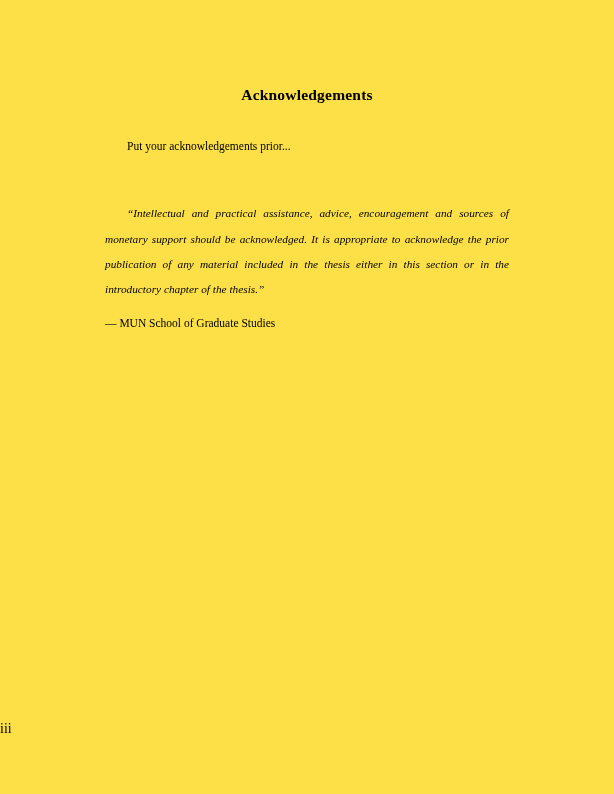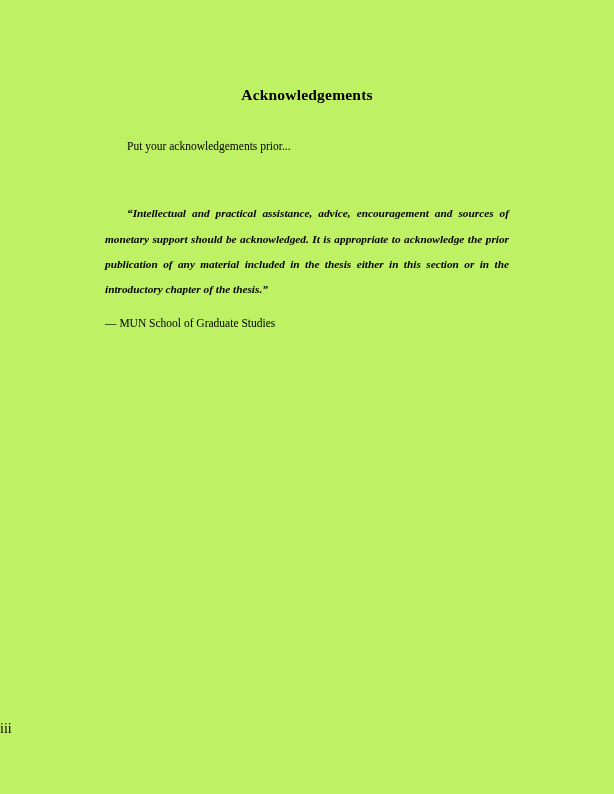--- a/index.html
+++ b/index.html
@@ -4,21 +4,21 @@
 <style>
   html, body {
     margin: 0;
     padding: 0;
     background: #ffffff;
   }
   .page {
     position: relative;
     width: 614px;
     height: 794px;
-    background: #bef264;
+    background: #fde047;
     overflow: hidden;
     font-family: "Liberation Serif", "DejaVu Serif", serif;
     color: #000000;
   }
   .content {
     position: absolute;
     left: 105px;
     top: 86px;
     width: 404px;
   }
@@ -35,21 +35,20 @@
     margin: 0 0 46px 0;
     line-height: 1.5;
   }
   .quote {
     font-size: 11.3px;
     font-style: italic;
     text-align: justify;
     text-indent: 22px;
     line-height: 2.25;
     margin: 0;
-    font-weight: bold;
   }
   .attribution {
     font-size: 11.5px;
     text-align: left;
     margin: 14px 0 0 0;
   }
   .folio {
     position: absolute;
     left: 0;
     right: 0;

